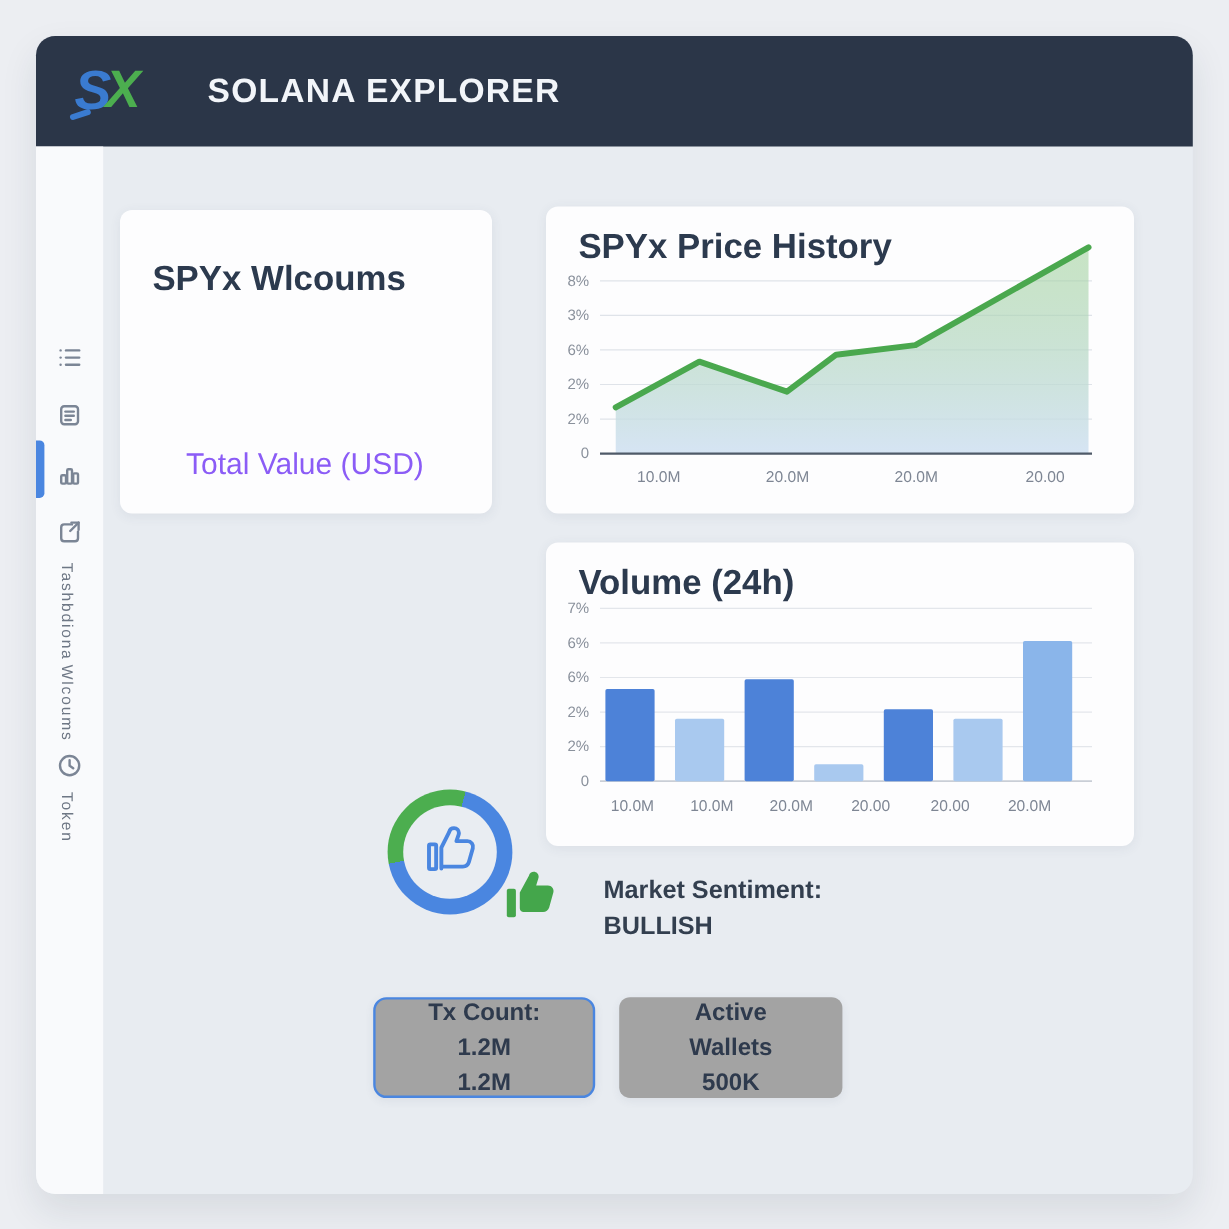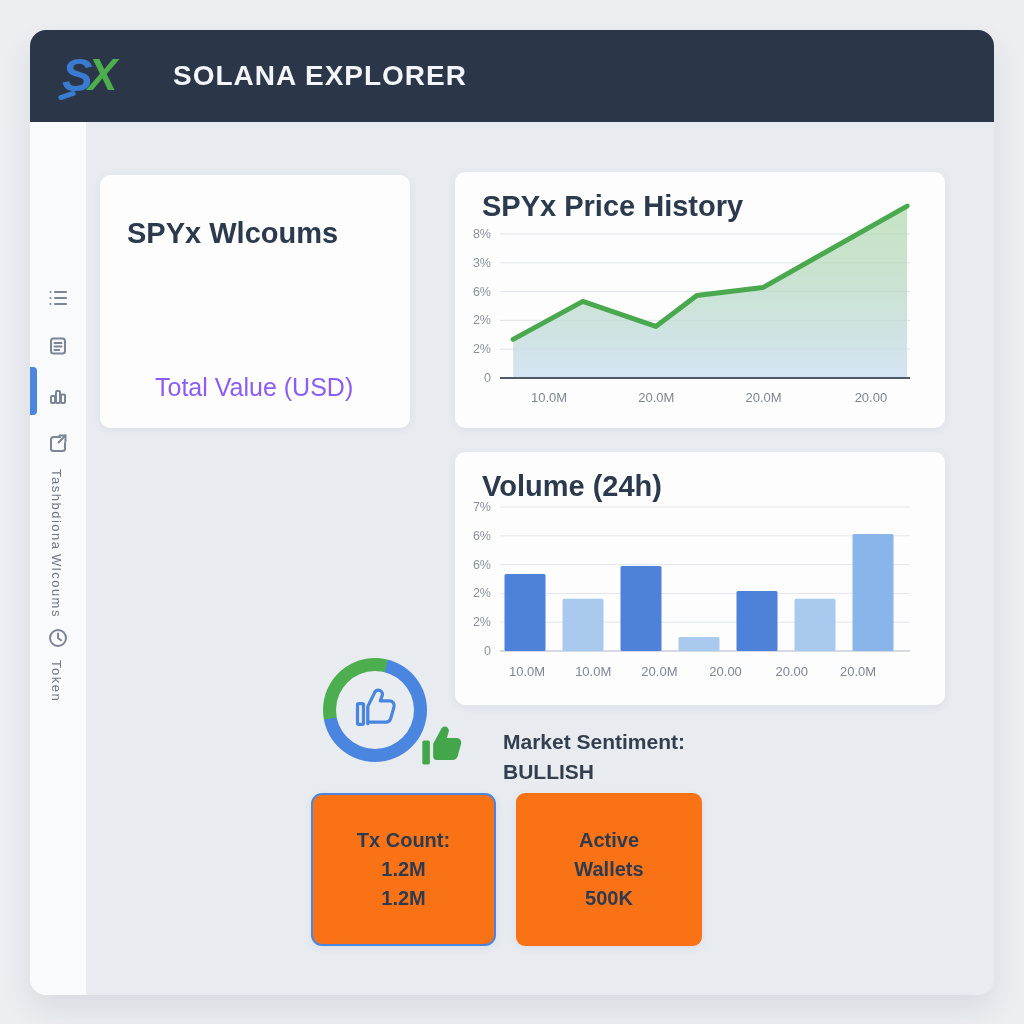--- a/index.html
+++ b/index.html
@@ -39,21 +39,21 @@
   .tick2{font-size:13px;fill:#7e8694;font-family:"Liberation Sans",sans-serif;}
   
   .donut{position:absolute;left:293px;top:628px;width:104px;height:104px;border-radius:50%;
     display:flex;align-items:center;justify-content:center;}
   .donut-hole{position:absolute;left:13px;top:13px;width:78px;height:78px;border-radius:50%;background:#e9edf2;
     display:flex;align-items:center;justify-content:center;}
   .thumb-outline{width:52px;height:52px;position:relative;left:2px;top:-2px;}
   .thumb-filled{position:absolute;left:388px;top:690px;width:52px;height:52px;}
   .sent-text{position:absolute;left:453px;top:697px;line-height:30px;font-size:21px;font-weight:700;color:#333f4f;margin-left:20px;}
   
-  .stat{position:absolute;top:763px;height:153px;background:#f97316;border-radius:9px;
+  .stat{position:absolute;top:801px;height:84px;background:#a3a3a3;border-radius:9px;
     box-shadow:0 2px 8px rgba(50,70,100,.07);display:flex;flex-direction:column;align-items:center;
     justify-content:center;box-sizing:border-box;font-size:20px;font-weight:700;color:#2e3a4d;line-height:29px;}
   .stat-1{left:281px;width:185px;border:2.5px solid #4a86e0;border-radius:11px;}
   .stat-2{left:486px;width:186px;}
   .stat-3{left:691px;width:186px;}
 </style>
 </head>
 <body>
 
 <div class="panel">

